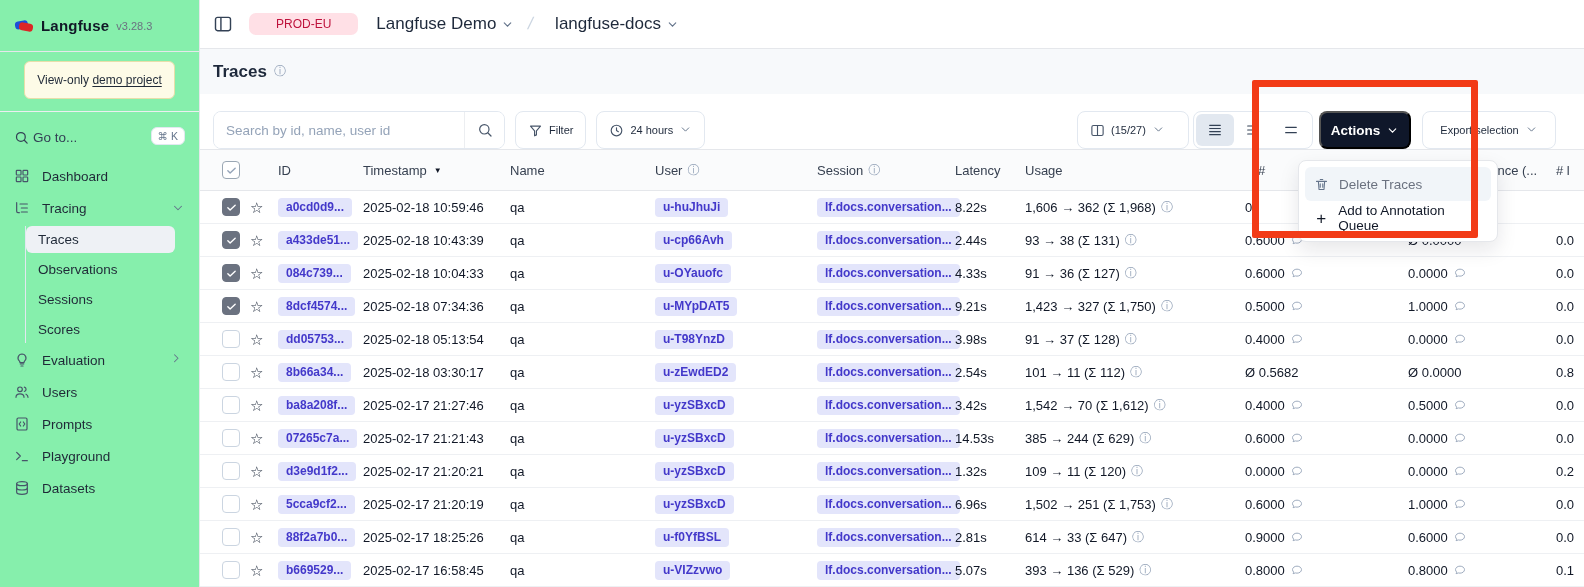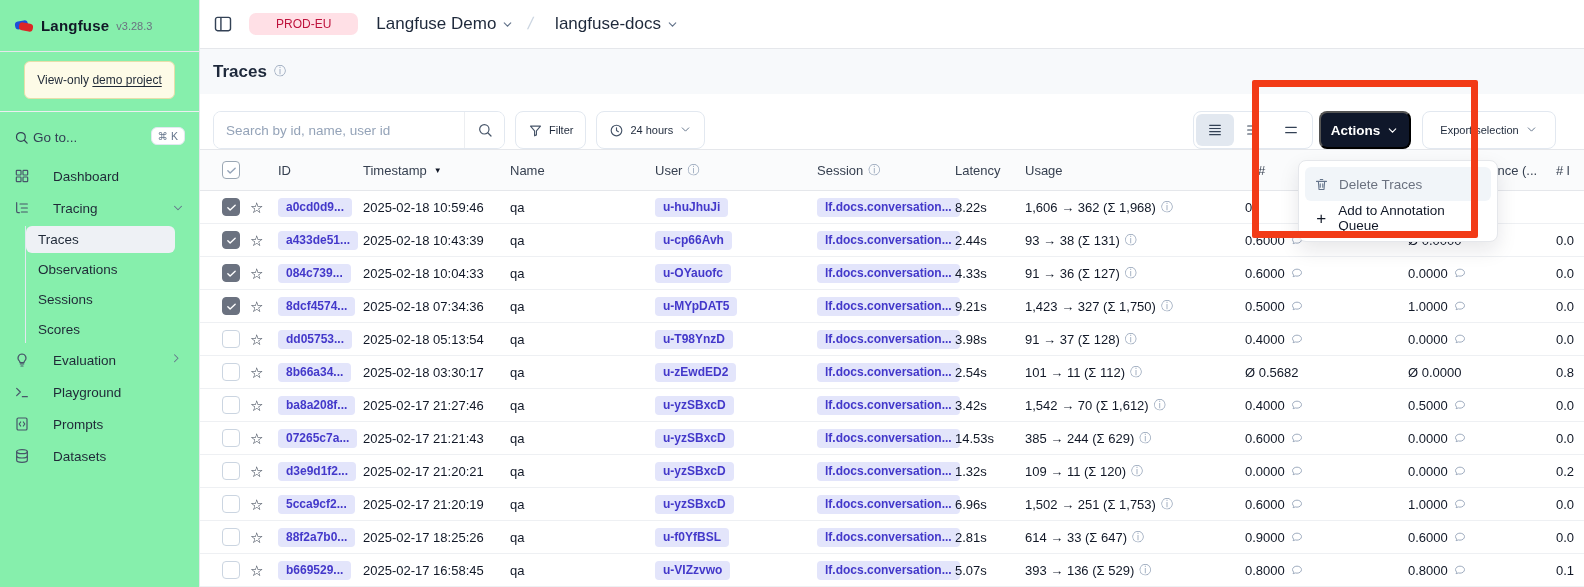--- a/index.html
+++ b/index.html
@@ -13,21 +13,21 @@
   .logo-row{height:52px;display:flex;align-items:center;gap:7px;padding:0 14px;border-bottom:1px solid #e5e7eb}
   .logo-name{font-weight:700;font-size:15px;letter-spacing:.2px;color:#111827}
   .logo-version{font-size:11px;color:#6b7280}
   .banner-section{padding:9px 24px 12px;border-bottom:1px solid #eceef1}
   .viewonly{background:#fdfbe7;border:1px solid #e7dfa9;border-radius:6px;padding:11px 8px;text-align:center;font-size:12px;color:#1f2937}
   .viewonly u{text-underline-offset:2px}
   .goto-row{display:flex;align-items:flex-end;gap:4px;padding:9px 14px;margin-top:6px}
   .goto-label{font-size:13.5px;color:#334155}
   .kbd{margin-left:auto;border:1px solid #e2e8f0;border-radius:6px;padding:2px 6px;font-size:10.5px;color:#64748b;background:#fff}
   .nav{padding:8px 8px}
-  .nav-item{display:flex;align-items:center;gap:23px;padding:6px 6px;margin-bottom:4px;border-radius:6px;font-size:13.5px;color:#1f2937;cursor:pointer}
+  .nav-item{display:flex;align-items:center;gap:12px;padding:6px 6px;margin-bottom:4px;border-radius:6px;font-size:13.5px;color:#1f2937;cursor:pointer}
   .nav-item .nchev{margin-left:auto;display:flex}
   .nav-children{margin-left:17px;border-left:1px solid #e2e8f0}
   .nav-children .nav-item{margin:0 16px 3px 0;padding:6px 6px 6px 12px}
   .nav-item.active{background:#eef1f5;font-weight:500}
   .nicon{display:flex;width:16px;height:16px;flex:0 0 16px}
   .nicon svg,.nchev svg{width:16px;height:16px;stroke:#475569;fill:none;stroke-width:1.8;stroke-linecap:round;stroke-linejoin:round}
   .nchev svg{width:14px;height:14px;stroke:#64748b}
 
   
   .main{flex:1;display:flex;flex-direction:column;min-width:0}
@@ -183,33 +183,43 @@
           <span>Evaluation</span>
           <span class="nchev">
             <svg viewBox="0 0 24 24">
               <path d="M9 6l6 6 6-6" transform="rotate(-90 12 12)"></path>
             </svg>
           </span>
         </div>
         <div class="nav-item">
           <span class="nicon">
             <svg viewBox="0 0 24 24">
-              <path d="M4 6.5l5.5 5.5L4 17.5M12.5 19H20"></path>
-            </svg>
-          </span>
-          <span>Playground</span>
+              <circle cx="9" cy="8" r="3.5"></circle>
+              <path d="M3 20c0-3.2 2.6-5.2 6-5.2s6 2 6 5.2"></path>
+              <path d="M15.5 4.8c1.5.4 2.6 1.7 2.6 3.2 0 1.5-1.1 2.8-2.6 3.2M18 15.3c1.9.8 3 2.4 3 4.7"></path>
+            </svg>
+          </span>
+          <span>Users</span>
         </div>
         <div class="nav-item">
           <span class="nicon">
             <svg viewBox="0 0 24 24">
               <rect x="4.5" y="3" width="15" height="18" rx="2"></rect>
               <path d="M10 9l-2.2 3L10 15M14 9l2.2 3L14 15"></path>
             </svg>
           </span>
           <span>Prompts</span>
+        </div>
+        <div class="nav-item">
+          <span class="nicon">
+            <svg viewBox="0 0 24 24">
+              <path d="M4 6.5l5.5 5.5L4 17.5M12.5 19H20"></path>
+            </svg>
+          </span>
+          <span>Playground</span>
         </div>
         <div class="nav-item">
           <span class="nicon">
             <svg viewBox="0 0 24 24">
               <ellipse cx="12" cy="5.5" rx="8" ry="3"></ellipse>
               <path d="M4 5.5v6.5c0 1.7 3.6 3 8 3s8-1.3 8-3V5.5"></path>
               <path d="M4 12v6.5c0 1.7 3.6 3 8 3s8-1.3 8-3V12"></path>
             </svg>
           </span>
           <span>Datasets</span>
@@ -270,20 +280,30 @@
             <circle cx="12" cy="12" r="8.5"></circle>
             <path d="M12 7.5V12l3 2"></path>
           </svg>
         <span>24 hours</span>
         <span class="chev"><svg viewBox="0 0 24 24">
               <path d="M6 9l6 6 6-6"></path>
             </svg></span>
       </button>
 
       <div class="tb-right">
+        <button class="btn" style="width:112px">
+          <svg viewBox="0 0 24 24">
+              <rect x="3" y="4" width="18" height="16" rx="2.5"></rect>
+              <path d="M12 4v16"></path>
+            </svg>
+          <span>(15/27)</span>
+          <span class="chev"><svg viewBox="0 0 24 24">
+                <path d="M6 9l6 6 6-6"></path>
+              </svg></span>
+        </button>
         <span style="width:4px"></span>
         <div class="rh-group">
           <span class="rh-btn sel">
             <svg viewBox="0 0 24 24">
                 <path d="M4 5h16M4 9.7h16M4 14.4h16M4 19h16"></path>
               </svg>
           </span>
           <span class="rh-btn">
             <svg viewBox="0 0 24 24">
                 <path d="M4 6h16M4 12h16M4 18h16"></path>

